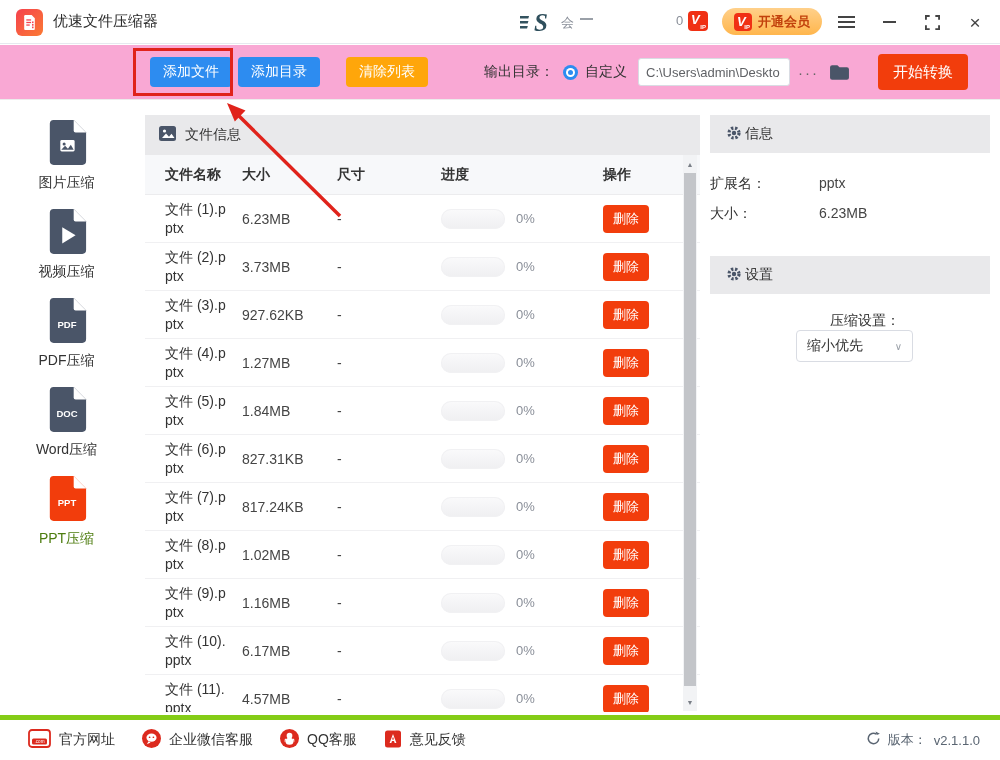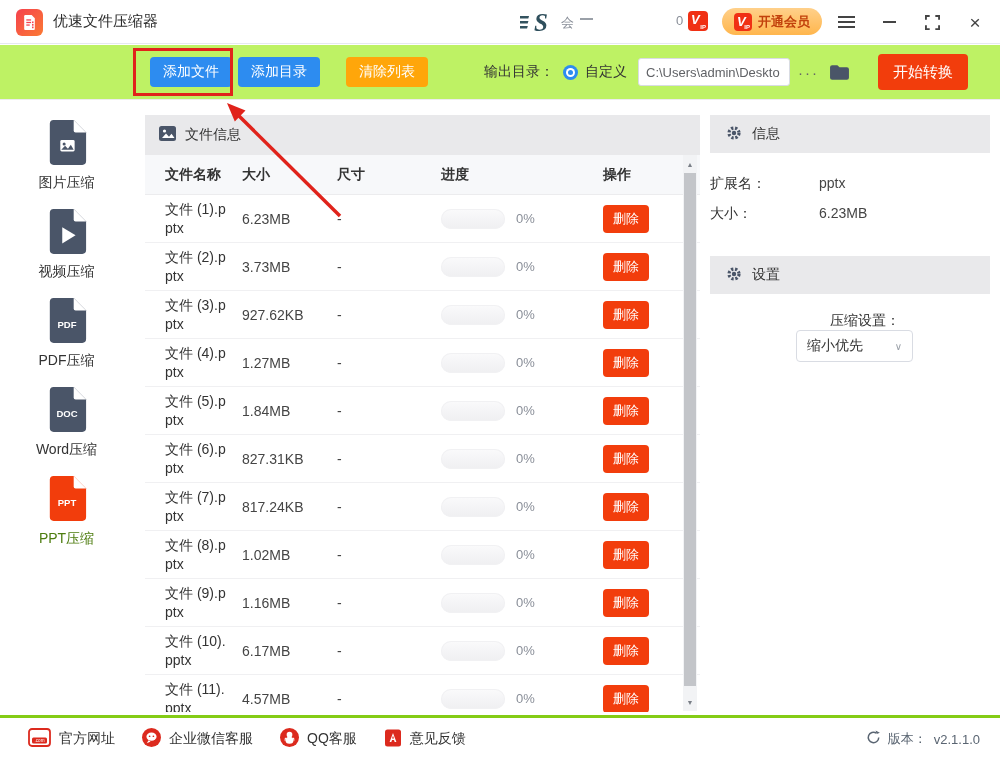--- a/index.html
+++ b/index.html
@@ -34,21 +34,21 @@
     align-items:center; gap:25px; }
   .wc { width:18px; height:18px; display:flex; align-items:center; justify-content:center;
     cursor:pointer; color:#444; }
   .menu-icon { display:flex; flex-direction:column; gap:3px; width:17px; }
   .menu-icon i { display:block; height:2px; background:#444; }
   .min-bar { width:13px; height:2px; background:#444; }
   .close-x { font-size:19px; line-height:1; color:#444; }
   
   .toolbar { position:absolute; top:45px; left:0; right:0; height:55px;
     border-bottom:1px solid #ececec; display:flex; align-items:center;
-    padding-left:150px; padding-right:32px; background:#bef264; }
+    padding-left:150px; padding-right:32px; background:#f9a8d4; }
   .btn { border:none; border-radius:4px; color:#fff; font-size:14px; height:30px;
     padding:0 13px; cursor:pointer; font-family:inherit; }
   .btn.blue { background:#2d8cf0; }
   .btn.orange { background:#ffa60a; }
   .gap6 { margin-left:6px; } .gap26 { margin-left:26px; }
   .output-group { margin-left:auto; display:flex; align-items:center; }
   .out-label { color:#333; }
   .radio { width:15px; height:15px; border-radius:50%; background:#2d8cf0; margin-left:9px;
     display:flex; align-items:center; justify-content:center; cursor:pointer; }
   .radio .w { width:9px; height:9px; border-radius:50%; background:#fff;
@@ -93,36 +93,36 @@
     color:#fff; font-size:13px; cursor:pointer; font-family:inherit; }
   .scrollbar { position:absolute; top:40px; right:3px; bottom:1px; width:14px;
     background:#f2f3f5; }
   .sb-arrow { position:absolute; left:0; width:14px; height:14px; color:#7a7f87;
     font-size:7px; display:flex; align-items:center; justify-content:center; cursor:pointer; }
   .sb-up { top:2px; } .sb-down { bottom:2px; }
   .sb-thumb { position:absolute; left:1px; right:1px; top:18px; bottom:25px;
     background:#c3c5c9; cursor:pointer; }
   
   .right-panel { position:absolute; left:710px; top:115px; width:280px; background:#fff; }
-  .sec-head { height:38px; background:#e9e9eb; display:flex; align-items:center; gap:10px;
+  .sec-head { height:38px; background:#e9e9eb; display:flex; align-items:center; gap:3px;
     padding-left:16px; }
   .info-body { padding:15px 0 14px 0; }
   .kv { display:flex; line-height:30px; }
   .kv .k { width:100px; color:#333; }
   .kv .v { margin-left:9px; color:#454545; }
   .settings-head { margin-top:14px; }
   .setting-row { display:flex; align-items:center; padding:18px 0 0 0;flex-direction:column; }
   .setting-row .k { width:100px; text-align:right; color:#333; }
   .select-box { margin-left:9px; width:117px; height:32px; border:1px solid #d9dce3;
     border-radius:4px; display:flex; align-items:center; justify-content:space-between;
     padding:0 10px; cursor:pointer; background:#fff; }
   .select-box .chev { color:#9aa0a8; font-size:10px; }
   
   .footer { position:absolute; left:0; right:0; bottom:0; height:45px;
-    border-top:3px solid #84cc16; background:#fff; display:flex; align-items:center;
+    border-top:5px solid #84cc16; background:#fff; display:flex; align-items:center;
     padding:0 20px 0 28px; }
   .f-link { display:flex; align-items:center; gap:8px; margin-right:27px; cursor:pointer; }
   .f-link .lbl { color:#333; }
   .version { margin-left:auto; display:flex; align-items:center; gap:7px;
     color:#5a6572; font-size:13px; }
   
   .anno-rect { position:absolute; left:133px; top:48px; width:100px; height:48px;
     border:3px solid #e0231b; z-index:100; pointer-events:none; }
   .anno-svg { position:absolute; left:0; top:0; z-index:100; pointer-events:none; }
 </style>

